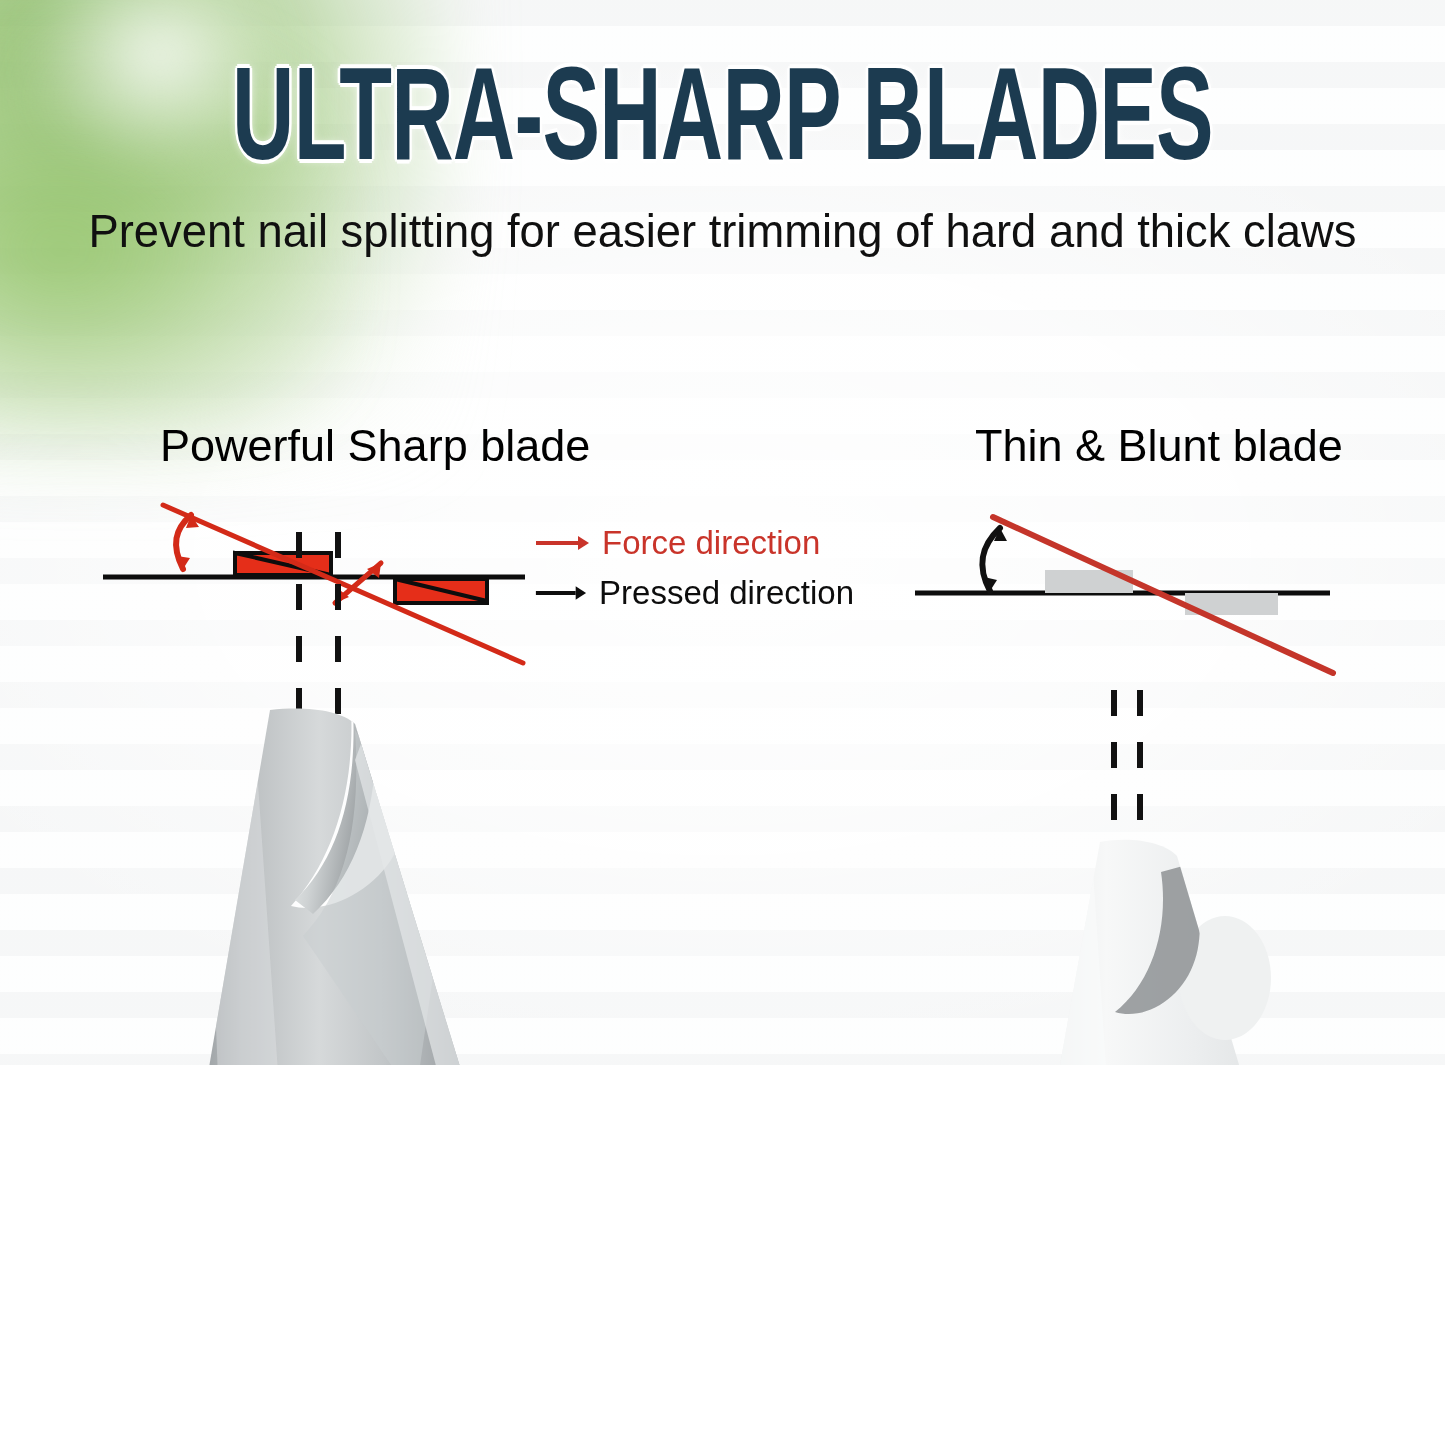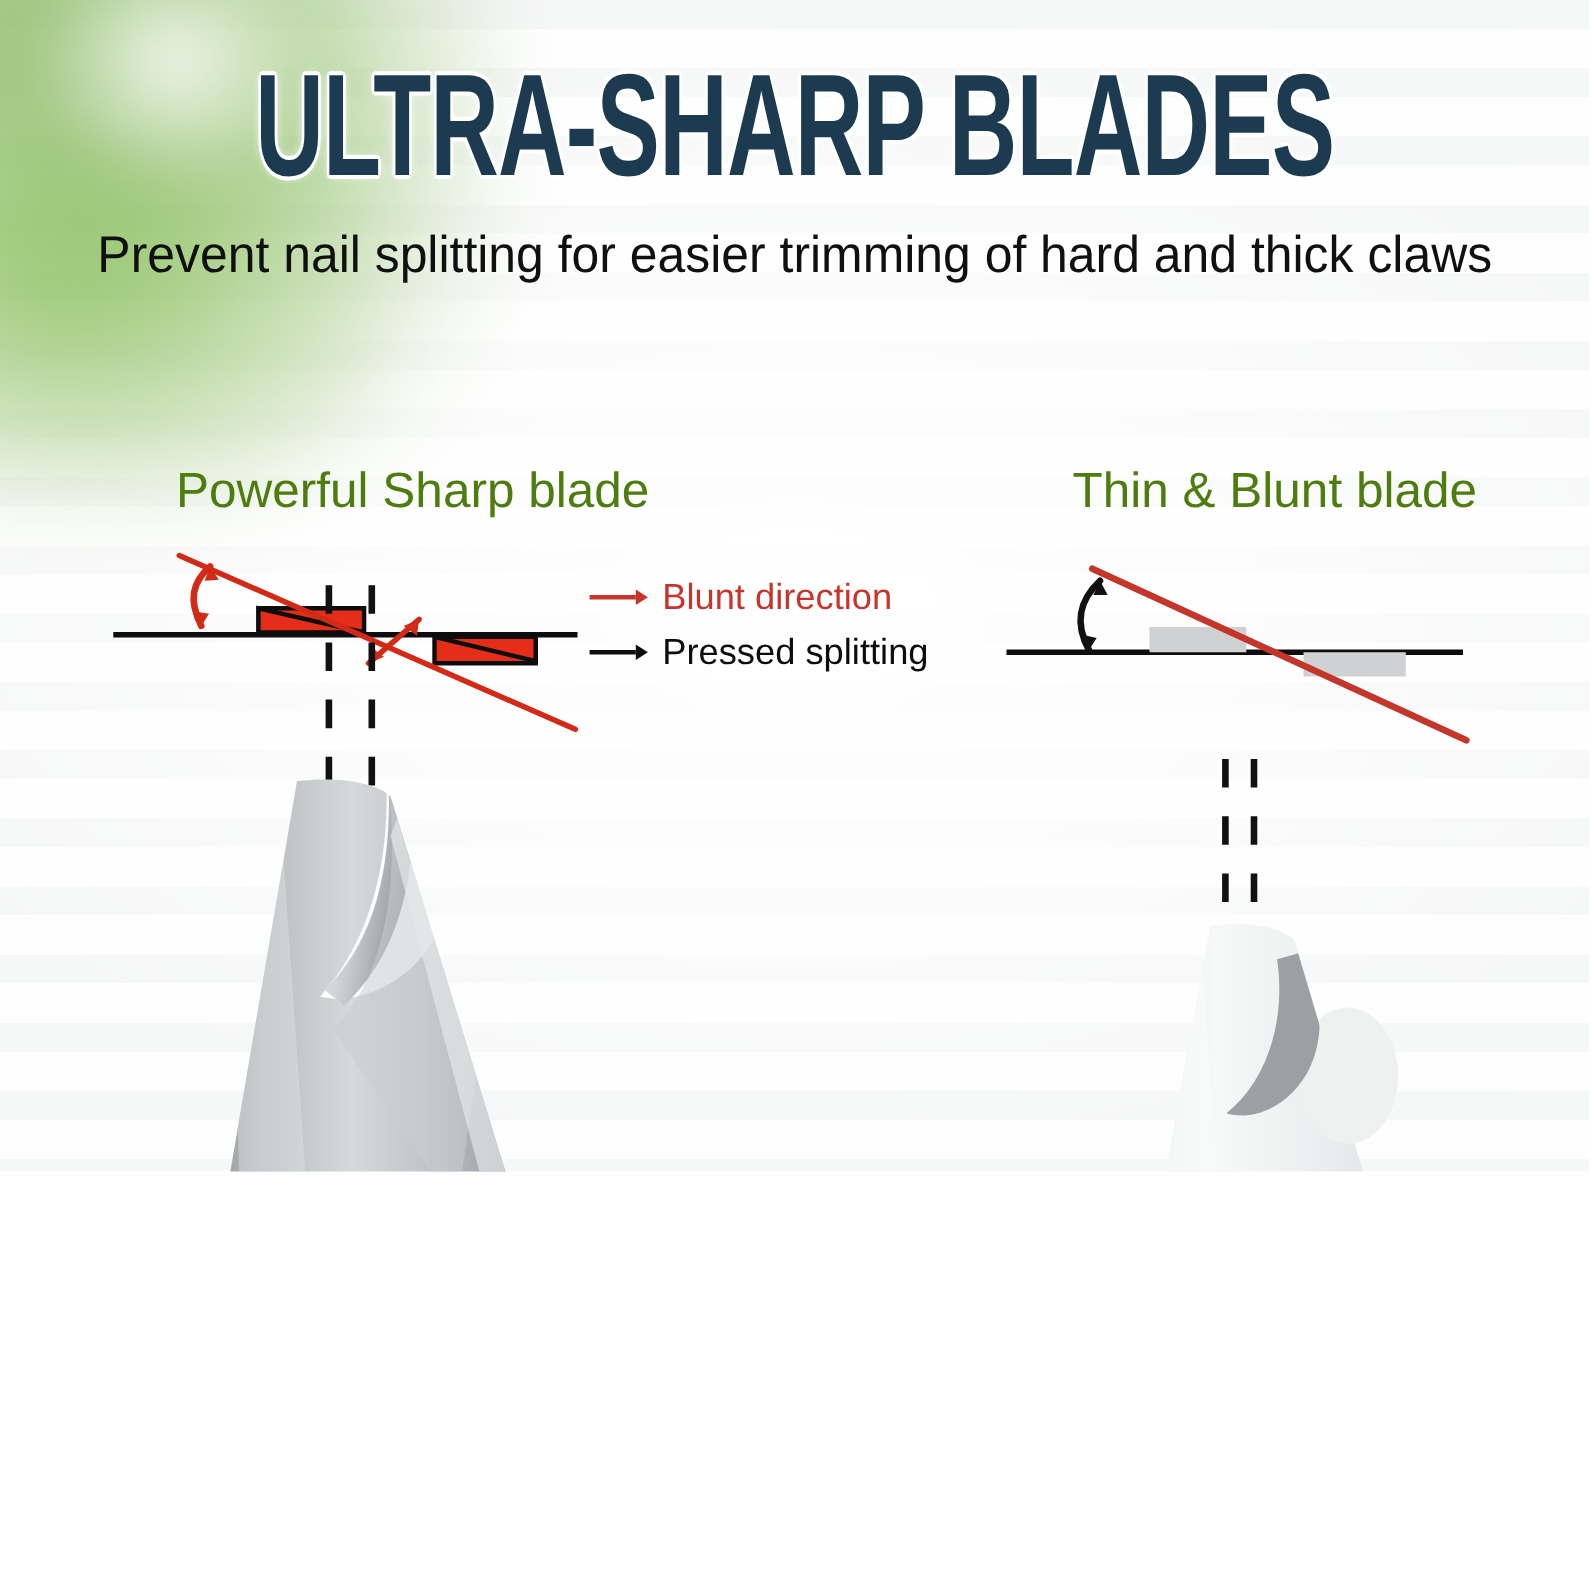--- a/index.html
+++ b/index.html
@@ -109,21 +109,21 @@
     transform-origin: 50% 0%;
     white-space: nowrap;
   }
 
   
   .sec-label {
     position: absolute;
     font-family: "Liberation Sans", sans-serif;
     font-weight: 400;
     font-size: 45px;
-    color: #4d7c0f;
+    color: #000000;
     white-space: nowrap;
   }
   .sec-label.left  { left: 160px; top: 420px; }
   .sec-label.right { left: 975px; top: 420px; }
 
   
   .diagram {
     position: absolute;
     top: 495px;
   }
@@ -196,28 +196,28 @@
     <path d="M 286,68 l -2,15 l -12,-9 z" fill="#d32a18"></path>
     <path d="M 240,108 l 2,-15 l 12,9 z" fill="#d32a18"></path>
   </svg>
 
   <div class="legend">
     <div class="legend-row">
       <svg width="56" height="22" viewBox="0 0 56 22">
         <line x1="2" y1="11" x2="44" y2="11" stroke="#c9342a" stroke-width="4"></line>
         <path d="M 44,4 L 55,11 L 44,18 Z" fill="#c9342a"></path>
       </svg>
-      <span class="legend-text force">Blunt direction</span>
+      <span class="legend-text force">Force direction</span>
     </div>
     <div class="legend-row">
       <svg width="56" height="22" viewBox="0 0 56 22">
         <line x1="2" y1="11" x2="44" y2="11" stroke="#0d0d0d" stroke-width="4"></line>
         <path d="M 44,4 L 55,11 L 44,18 Z" fill="#0d0d0d"></path>
       </svg>
-      <span class="legend-text pressed">Pressed splitting</span>
+      <span class="legend-text pressed">Pressed direction</span>
     </div>
   </div>
 
   <svg class="diagram right" viewBox="0 0 470 220">
 
     <line x1="25" y1="98" x2="440" y2="98" stroke="#0d0d0d" stroke-width="5"></line>
 
     <path d="M 155,75 L 243,75 L 243,98 L 155,98 Z" fill="#cfd1d2" stroke="none"></path>
 
     <path d="M 295,98 L 388,98 L 388,120 L 295,120 Z" fill="#cfd1d2" stroke="none"></path>

